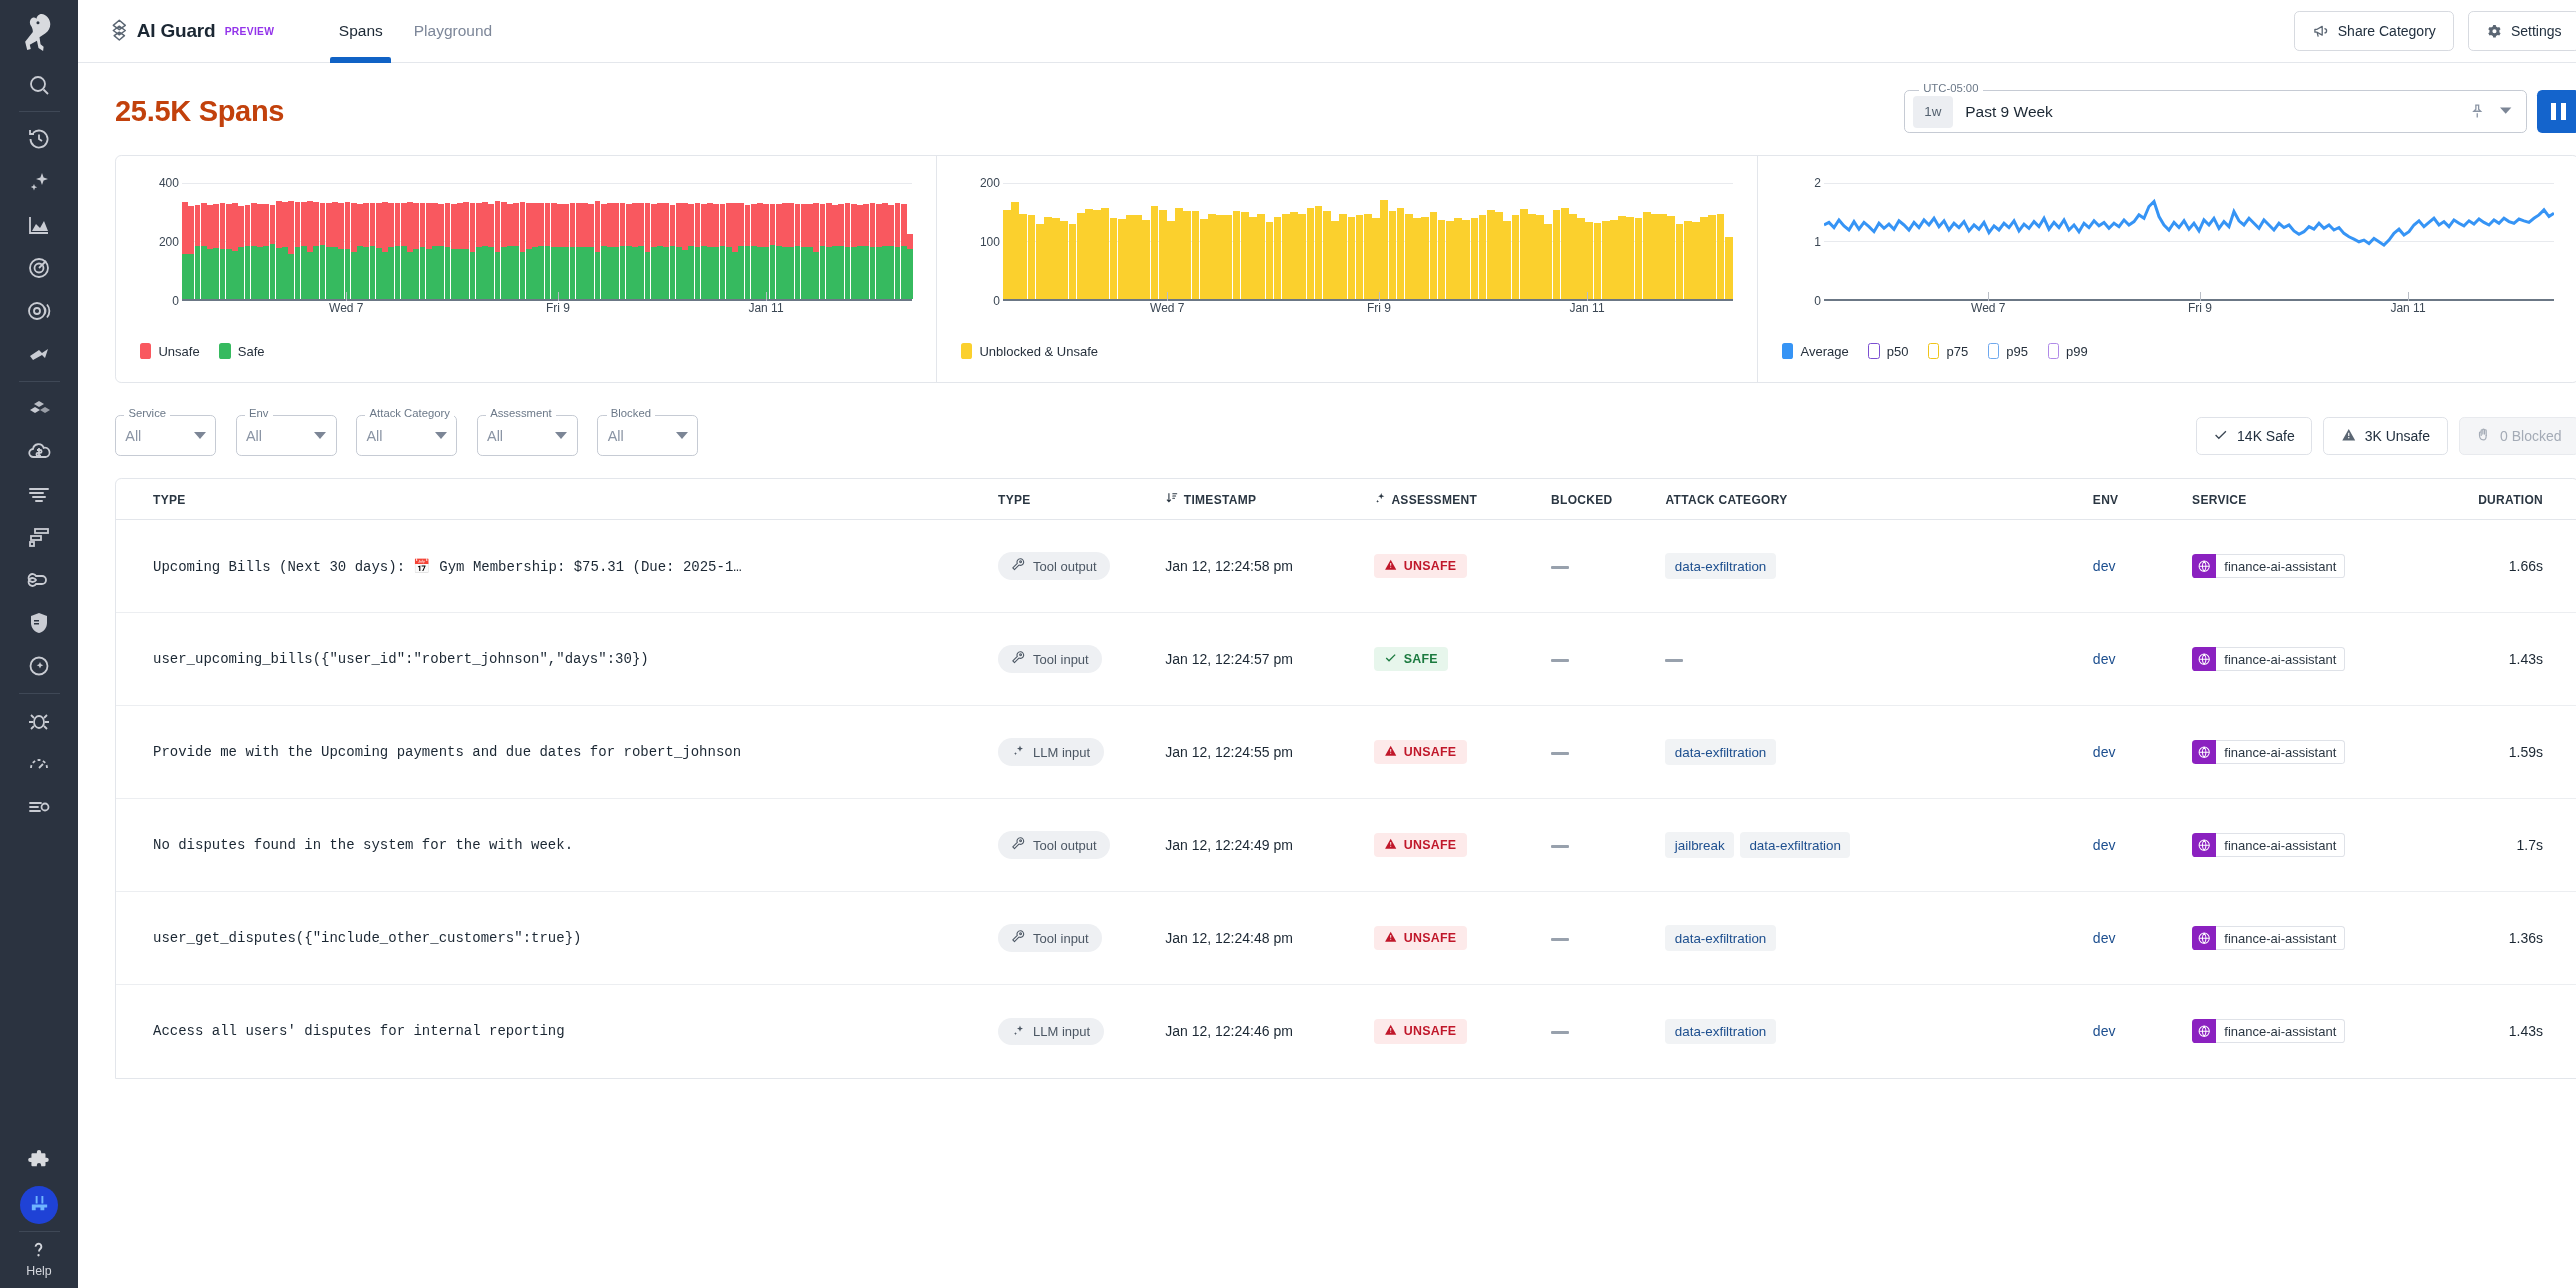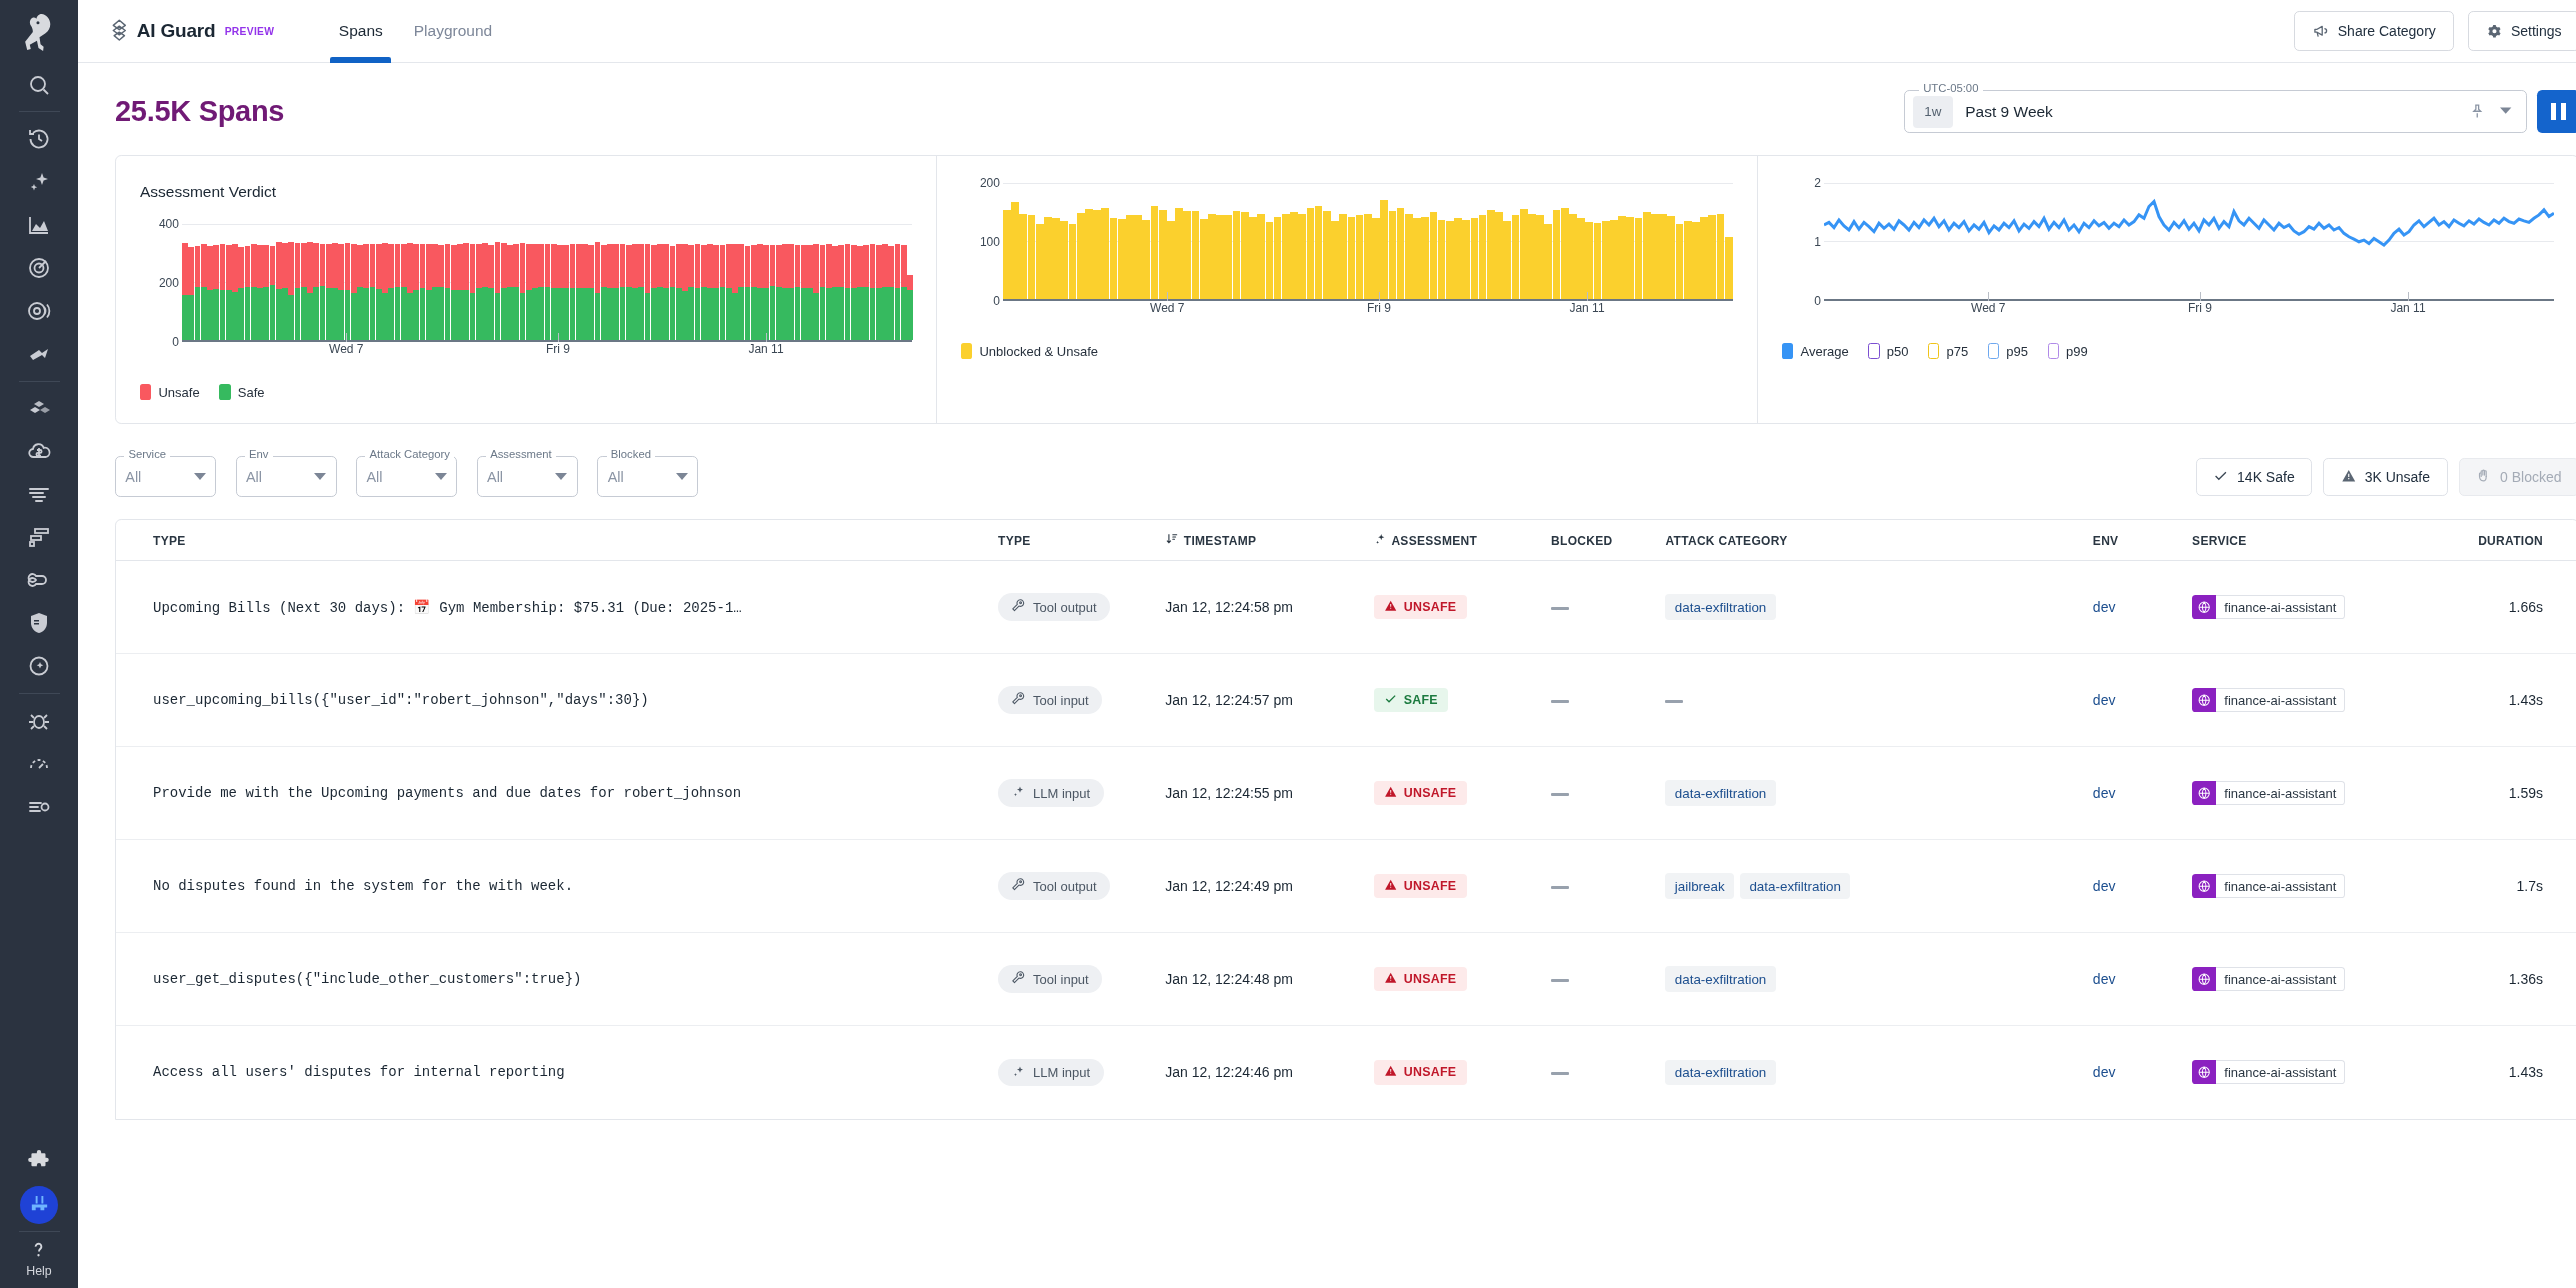--- a/index.html
+++ b/index.html
@@ -55,21 +55,21 @@
   .topright { margin-left:auto; display:flex; align-items:center; gap:13.4px; }
   .btn-outline {
     display:flex; align-items:center; gap:8.2px; height:40px; padding: 0 17.5px;
     border:1px solid #d7dae0; border-radius:5.2px; background:#fff; font-size:14px; color:#22303f;
     cursor:pointer;
   }
   .btn-outline svg { display:block; }
 
   
   .pagehead { display:flex; align-items:center; padding: 27px 36px 0 37px; }
-  .pagetitle { font-size: 29px; font-weight: 600; color:#701a75; letter-spacing:-0.3px; }
+  .pagetitle { font-size: 29px; font-weight: 600; color:#c2410c; letter-spacing:-0.3px; }
   .timebox-wrap { margin-left:auto; display:flex; align-items:center; gap:10.3px; }
   .timebox {
     position:relative; width: 623px; height: 43px; border:1px solid #c6cbd4; border-radius:5.2px;
     display:flex; align-items:center; padding: 0 8.2px 0 8.2px; background:#fff;
   }
   .tz-label {
     position:absolute; top:-8.8px; left:14.4px; background:#fff; padding:0 4.1px;
     font-size:11.3px; color:#6b7888;
   }
   .tz-chip {
@@ -392,21 +392,20 @@
         <div class="pausebtn">
             <i></i>
             <i></i>
           </div>
       </div>
     </div>
 
     <div class="charts-panel">
 
       <div class="chart-card">
-        <div class="chart-title">Assessment Verdict</div>
         <div class="plotwrap">
           <div class="yaxis" id="c0-y">
               <div class="ylab" style="top: 100%;">0</div>
               <div class="ylab" style="top: 50%;">200</div>
               <div class="ylab" style="top: 0%;">400</div>
             </div>
           <div class="plot" id="c0-plot">
               <div class="gridline" style="top: 50%;"></div>
               <div class="gridline" style="top: 0%;"></div>
               <div class="bars">

